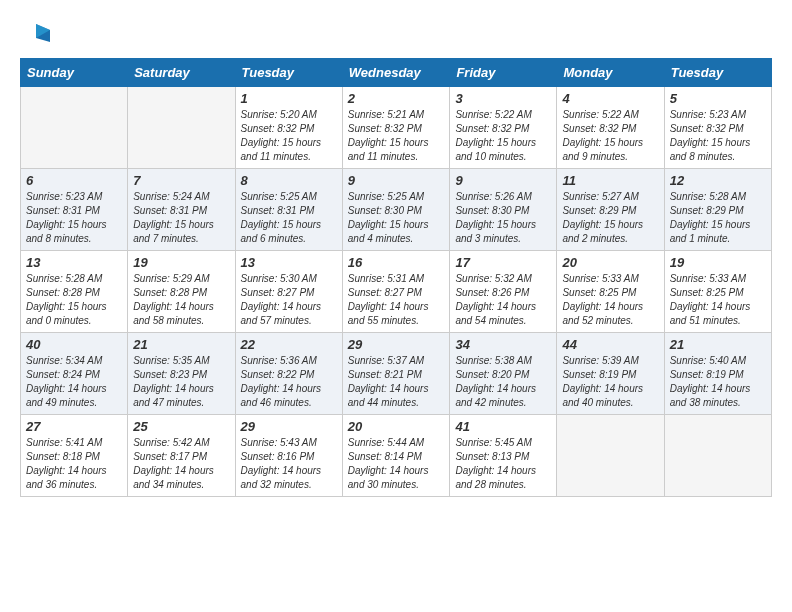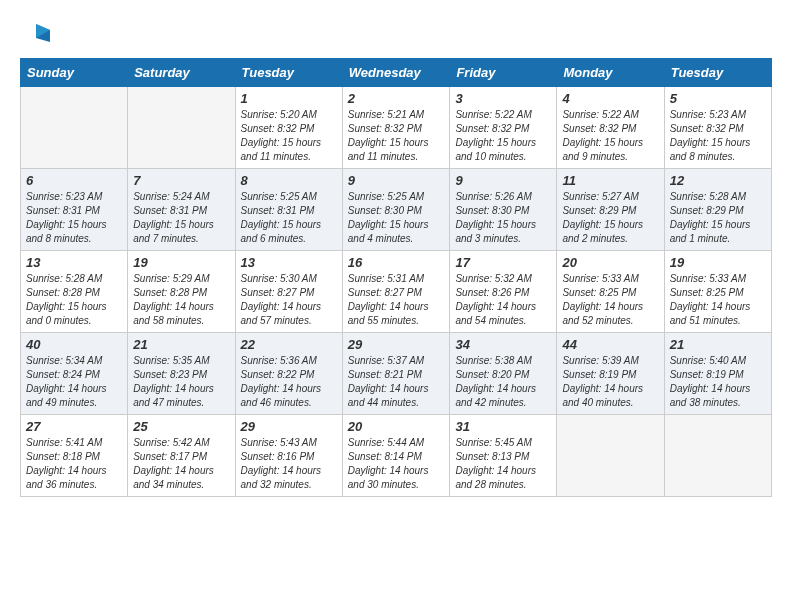--- a/index.html
+++ b/index.html
@@ -260,20 +260,20 @@
         </td>
         <td>
           <span class="day-num">29</span>
           <div class="day-info">Sunrise: 5:43 AM<br>Sunset: 8:16 PM<br>Daylight: 14 hours and 32 minutes.</div>
         </td>
         <td>
           <span class="day-num">20</span>
           <div class="day-info">Sunrise: 5:44 AM<br>Sunset: 8:14 PM<br>Daylight: 14 hours and 30 minutes.</div>
         </td>
         <td>
-          <span class="day-num">31</span>
+          <span class="day-num">41</span>
           <div class="day-info">Sunrise: 5:45 AM<br>Sunset: 8:13 PM<br>Daylight: 14 hours and 28 minutes.</div>
         </td>
         <td class="empty"></td>
         <td class="empty"></td>
       </tr>
     </tbody>
 </table>
 
 </body></html>

